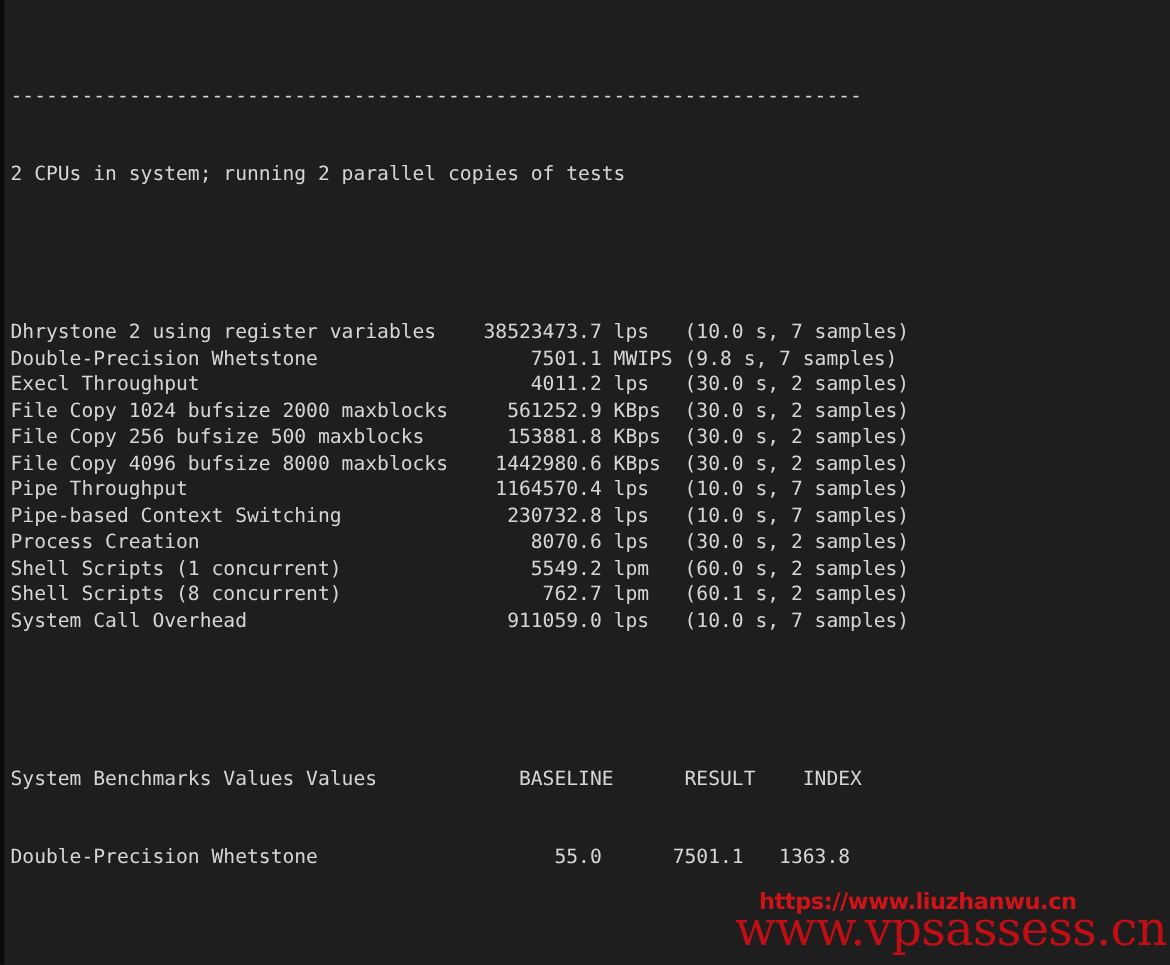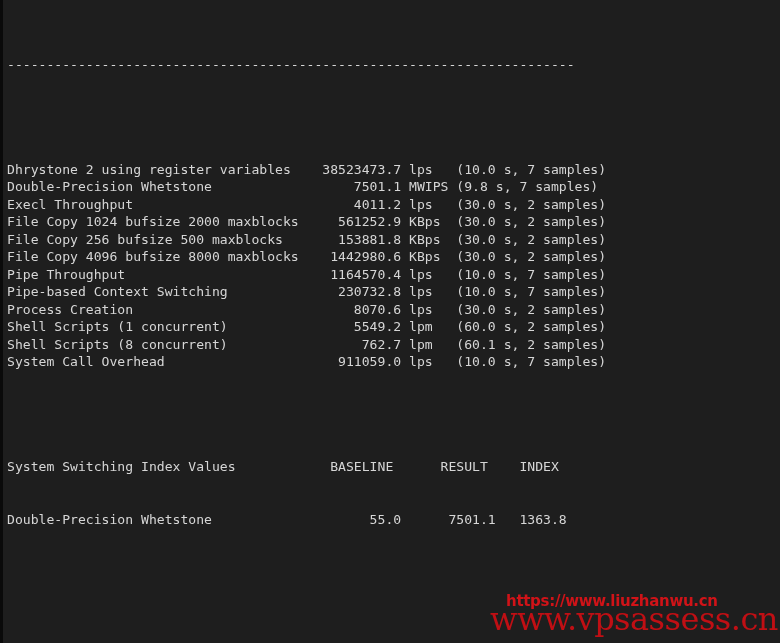--- a/index.html
+++ b/index.html
@@ -73,24 +73,25 @@
     text-align: center;
   }
 </style>
 </head>
 <body>
 
 <div id="terminal">
   <div id="console">
 
     <div class="line">------------------------------------------------------------------------</div>
+    <div class="line">2 CPUs in system; running 2 parallel copies of tests</div>
     <div class="blank"></div>
     <div id="raw-results"><div class="line">Dhrystone 2 using register variables    38523473.7 lps   (10.0 s, 7 samples)</div><div class="line">Double-Precision Whetstone                  7501.1 MWIPS (9.8 s, 7 samples)</div><div class="line">Execl Throughput                            4011.2 lps   (30.0 s, 2 samples)</div><div class="line">File Copy 1024 bufsize 2000 maxblocks     561252.9 KBps  (30.0 s, 2 samples)</div><div class="line">File Copy 256 bufsize 500 maxblocks       153881.8 KBps  (30.0 s, 2 samples)</div><div class="line">File Copy 4096 bufsize 8000 maxblocks    1442980.6 KBps  (30.0 s, 2 samples)</div><div class="line">Pipe Throughput                          1164570.4 lps   (10.0 s, 7 samples)</div><div class="line">Pipe-based Context Switching              230732.8 lps   (10.0 s, 7 samples)</div><div class="line">Process Creation                            8070.6 lps   (30.0 s, 2 samples)</div><div class="line">Shell Scripts (1 concurrent)                5549.2 lpm   (60.0 s, 2 samples)</div><div class="line">Shell Scripts (8 concurrent)                 762.7 lpm   (60.1 s, 2 samples)</div><div class="line">System Call Overhead                      911059.0 lps   (10.0 s, 7 samples)</div></div>
     <div class="blank"></div>
-    <div class="line">System Switching Index Values            BASELINE      RESULT    INDEX</div>
+    <div class="line">System Benchmarks Values Values            BASELINE      RESULT    INDEX</div>
     <div id="index-rows"><div class="line">Double-Precision Whetstone                    55.0      7501.1   1363.8</div></div>
     
     
     
     
     
     
 
   </div>
 

